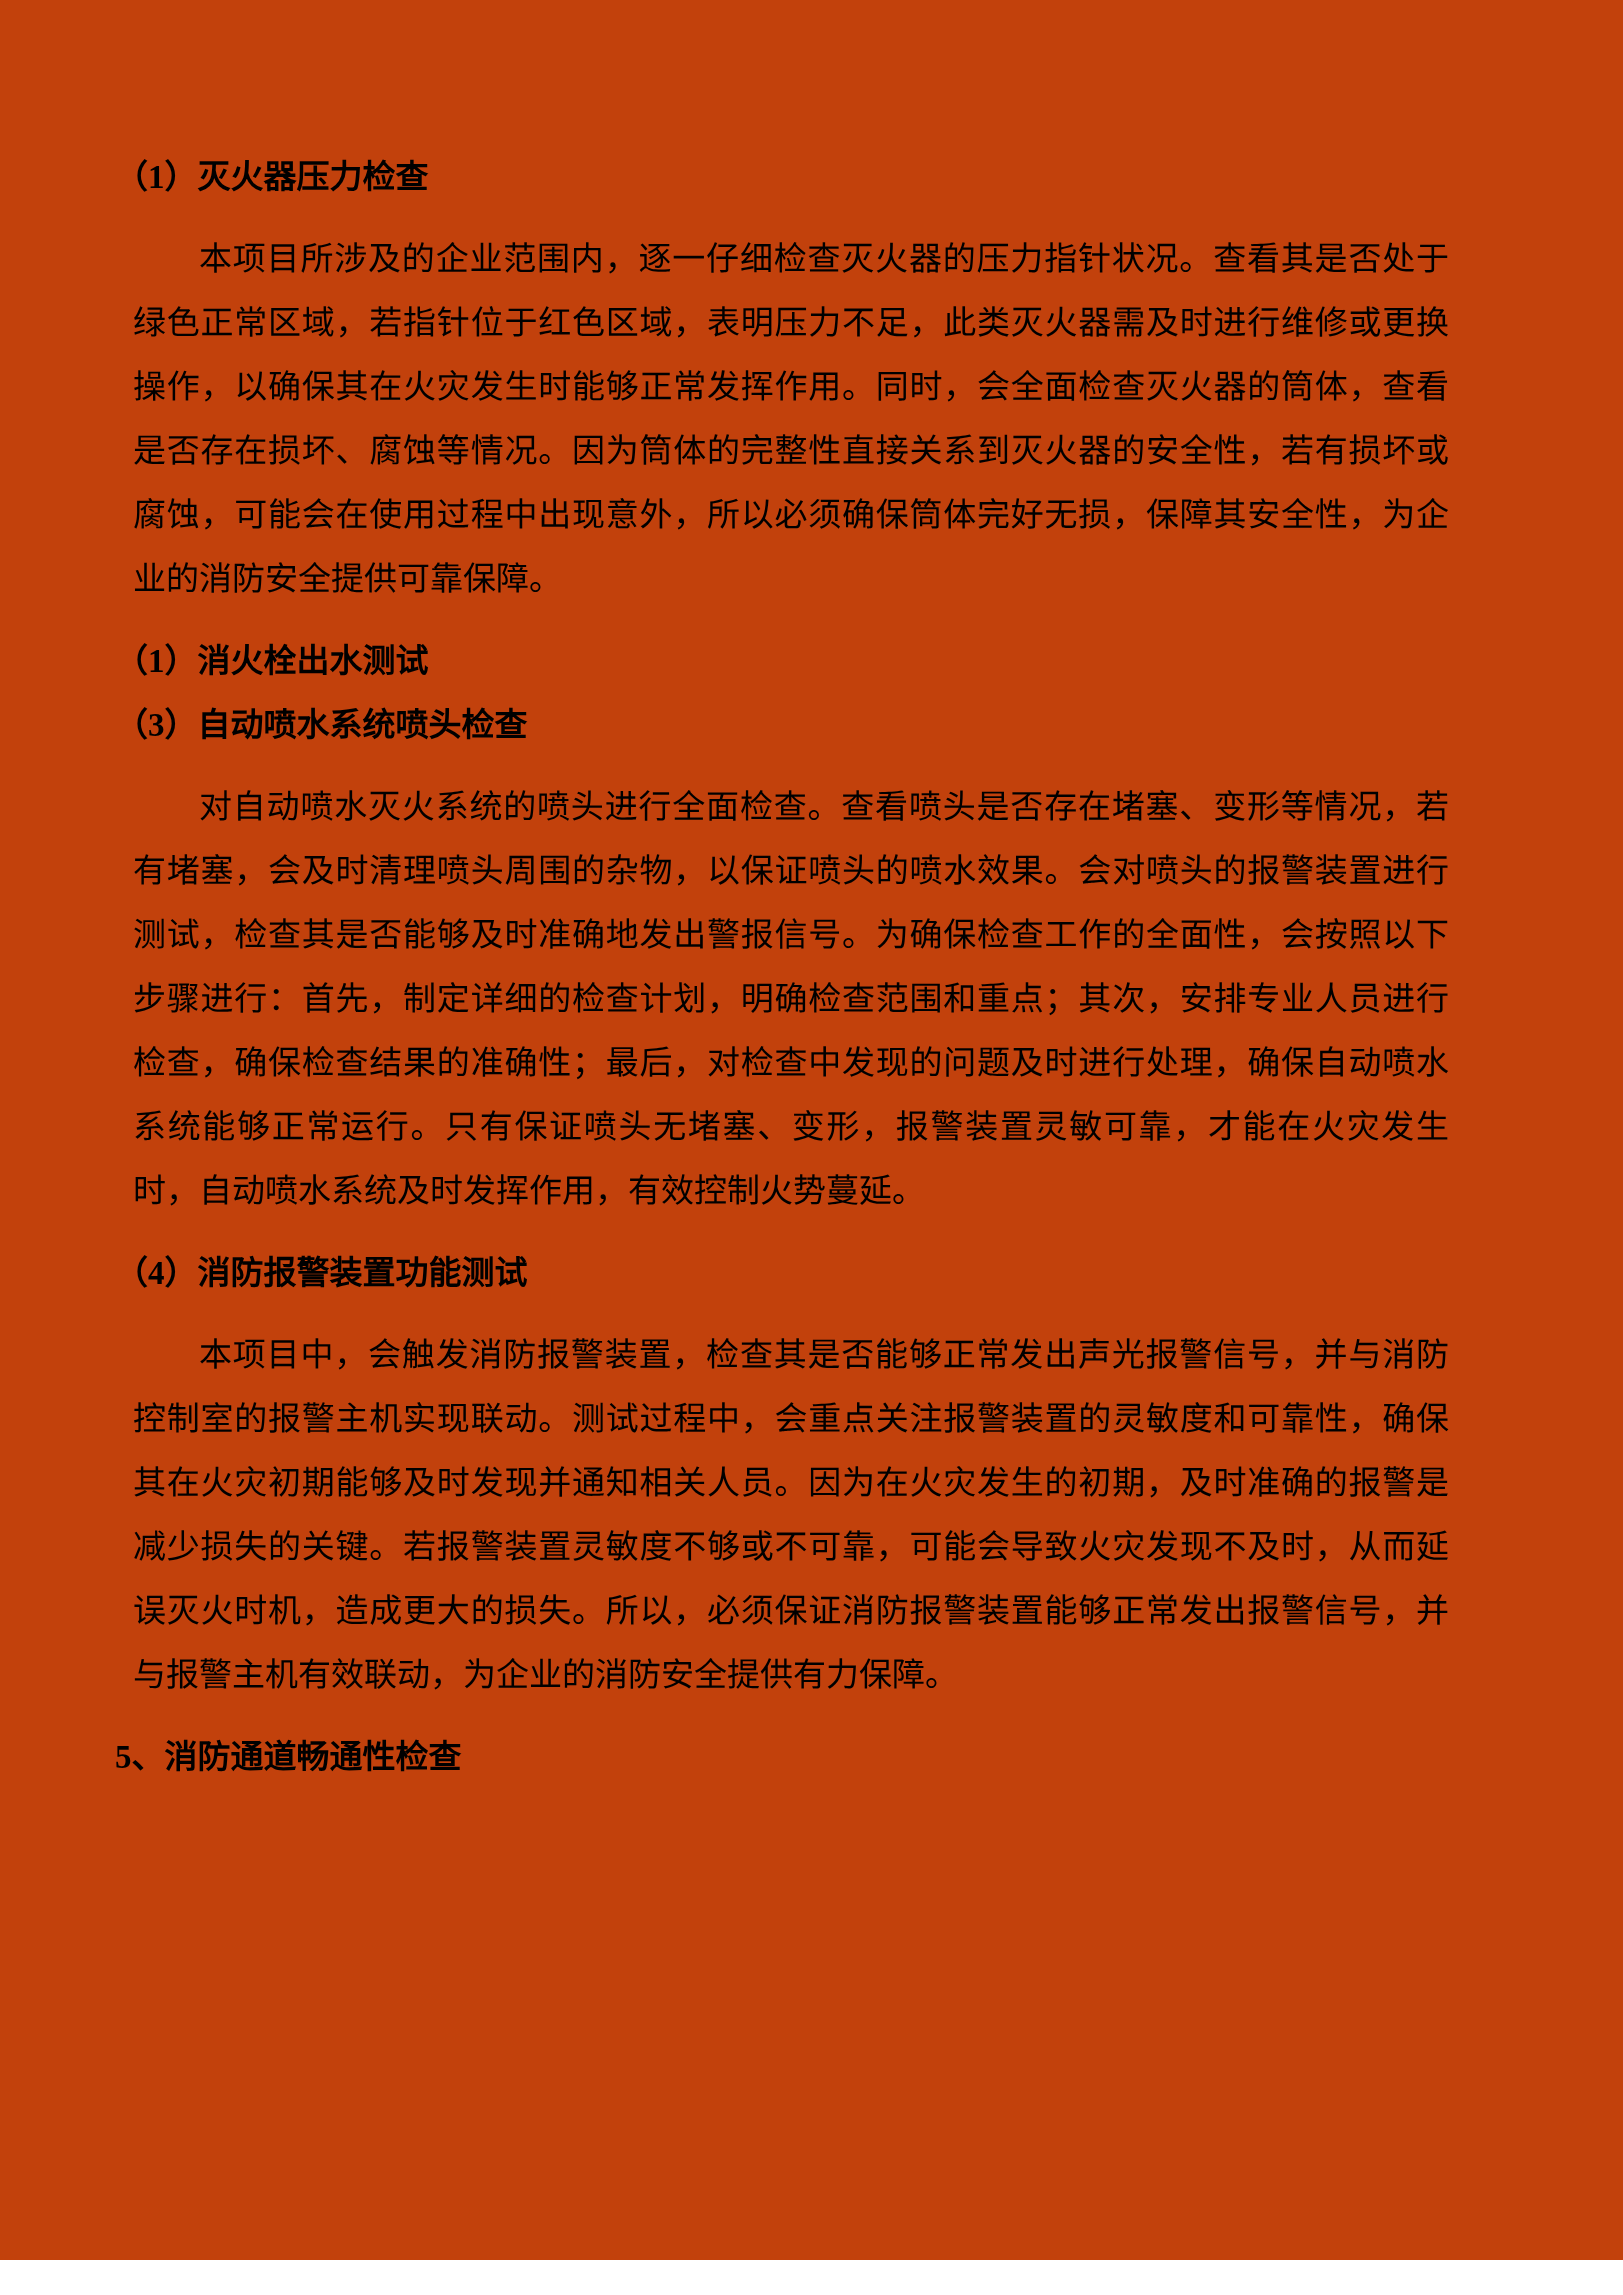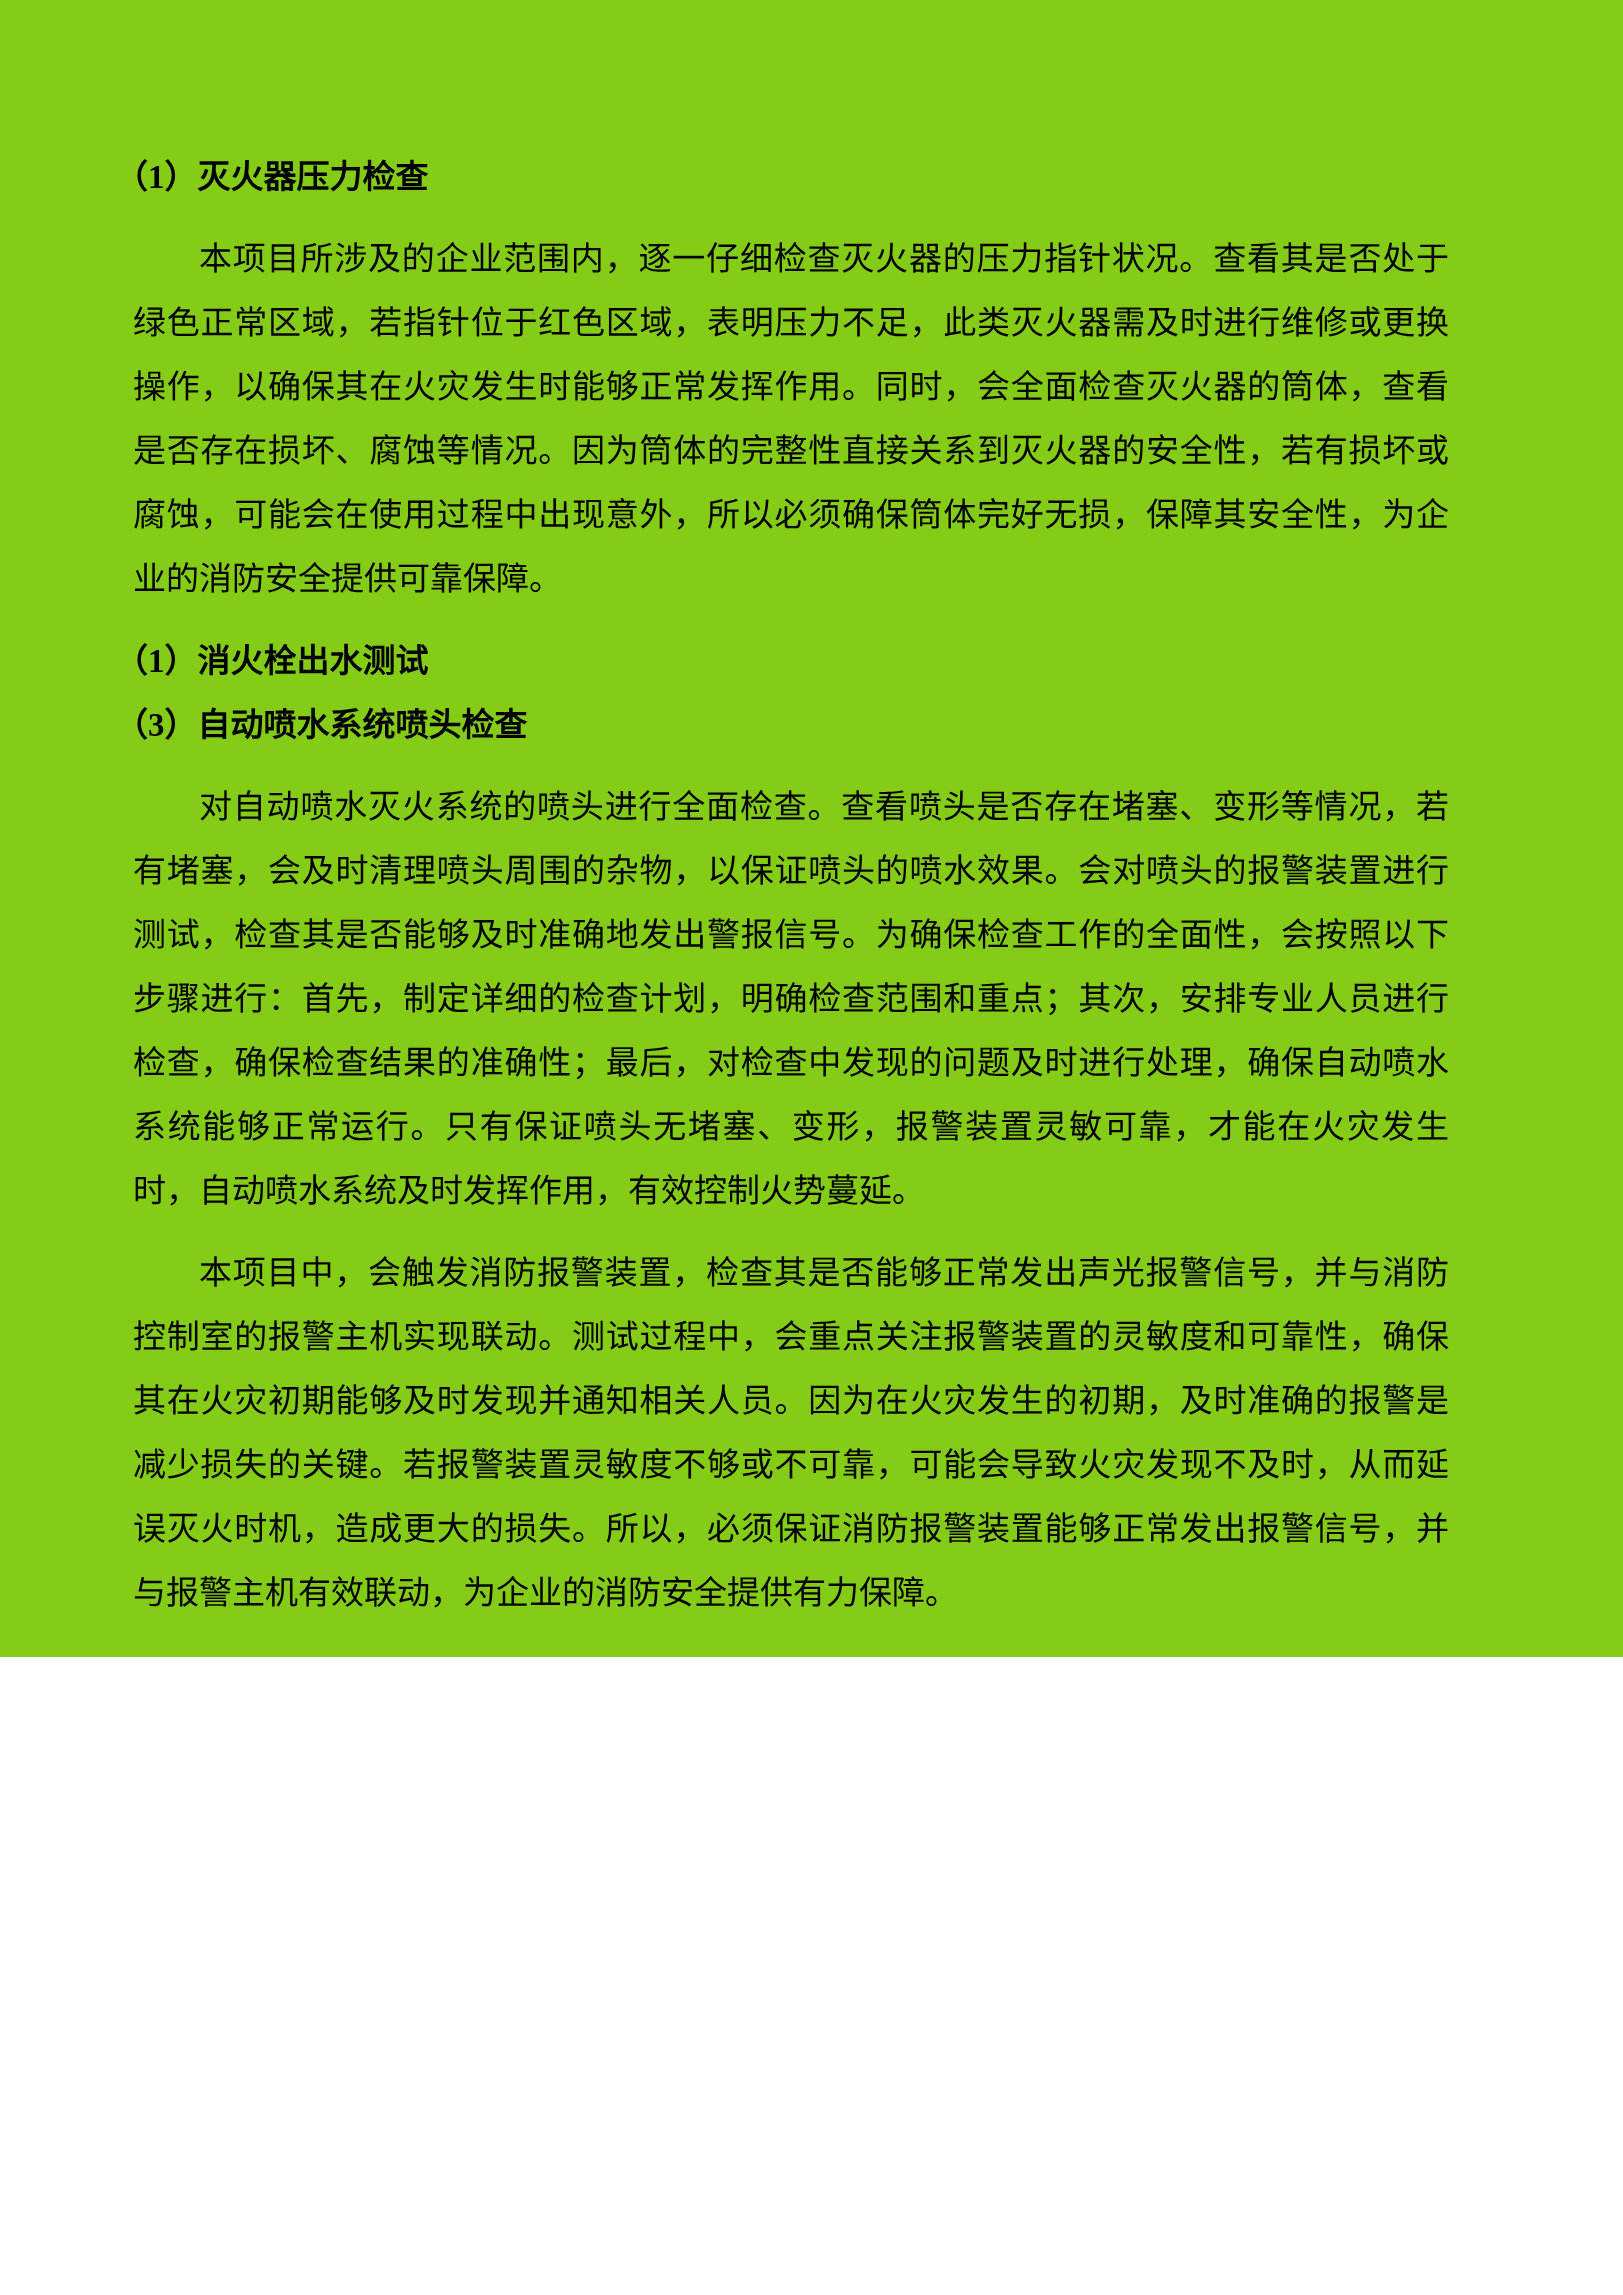--- a/index.html
+++ b/index.html
@@ -3,22 +3,22 @@
 <meta charset="utf-8">
 <style>
   html, body {
     margin: 0;
     padding: 0;
     background: #ffffff;
   }
   .page {
     position: relative;
     width: 1623px;
-    height: 1657px;
-    background: #84cc16;
+    height: 2260px;
+    background: #c2410c;
     overflow: hidden;
     font-family: "Liberation Serif", "DejaVu Serif", serif;
     color: #000000;
   }
   .content {
     position: absolute;
     top: 0;
     left: 115px;
     width: 1352px;
     padding-top: 145px;
@@ -53,20 +53,21 @@
 
     <p class="doc-para">本项目所涉及的企业范围内，逐一仔细检查灭火器的压力指针状况。查看其是否处于绿色正常区域，若指针位于红色区域，表明压力不足，此类灭火器需及时进行维修或更换操作，以确保其在火灾发生时能够正常发挥作用。同时，会全面检查灭火器的筒体，查看是否存在损坏、腐蚀等情况。因为筒体的完整性直接关系到灭火器的安全性，若有损坏或腐蚀，可能会在使用过程中出现意外，所以必须确保筒体完好无损，保障其安全性，为企业的消防安全提供可靠保障。</p>
 
     <h3 class="doc-heading">（1）消火栓出水测试</h3>
 
 
     <h3 class="doc-heading">（3）自动喷水系统喷头检查</h3>
 
     <p class="doc-para">对自动喷水灭火系统的喷头进行全面检查。查看喷头是否存在堵塞、变形等情况，若有堵塞，会及时清理喷头周围的杂物，以保证喷头的喷水效果。会对喷头的报警装置进行测试，检查其是否能够及时准确地发出警报信号。为确保检查工作的全面性，会按照以下步骤进行：首先，制定详细的检查计划，明确检查范围和重点；其次，安排专业人员进行检查，确保检查结果的准确性；最后，对检查中发现的问题及时进行处理，确保自动喷水系统能够正常运行。只有保证喷头无堵塞、变形，报警装置灵敏可靠，才能在火灾发生时，自动喷水系统及时发挥作用，有效控制火势蔓延。</p>
 
+    <h3 class="doc-heading">（4）消防报警装置功能测试</h3>
 
     <p class="doc-para">本项目中，会触发消防报警装置，检查其是否能够正常发出声光报警信号，并与消防控制室的报警主机实现联动。测试过程中，会重点关注报警装置的灵敏度和可靠性，确保其在火灾初期能够及时发现并通知相关人员。因为在火灾发生的初期，及时准确的报警是减少损失的关键。若报警装置灵敏度不够或不可靠，可能会导致火灾发现不及时，从而延误灭火时机，造成更大的损失。所以，必须保证消防报警装置能够正常发出报警信号，并与报警主机有效联动，为企业的消防安全提供有力保障。</p>
 
     <h3 class="doc-heading">5、消防通道畅通性检查</h3>
 
 
   </div>
 </div>
 
 

